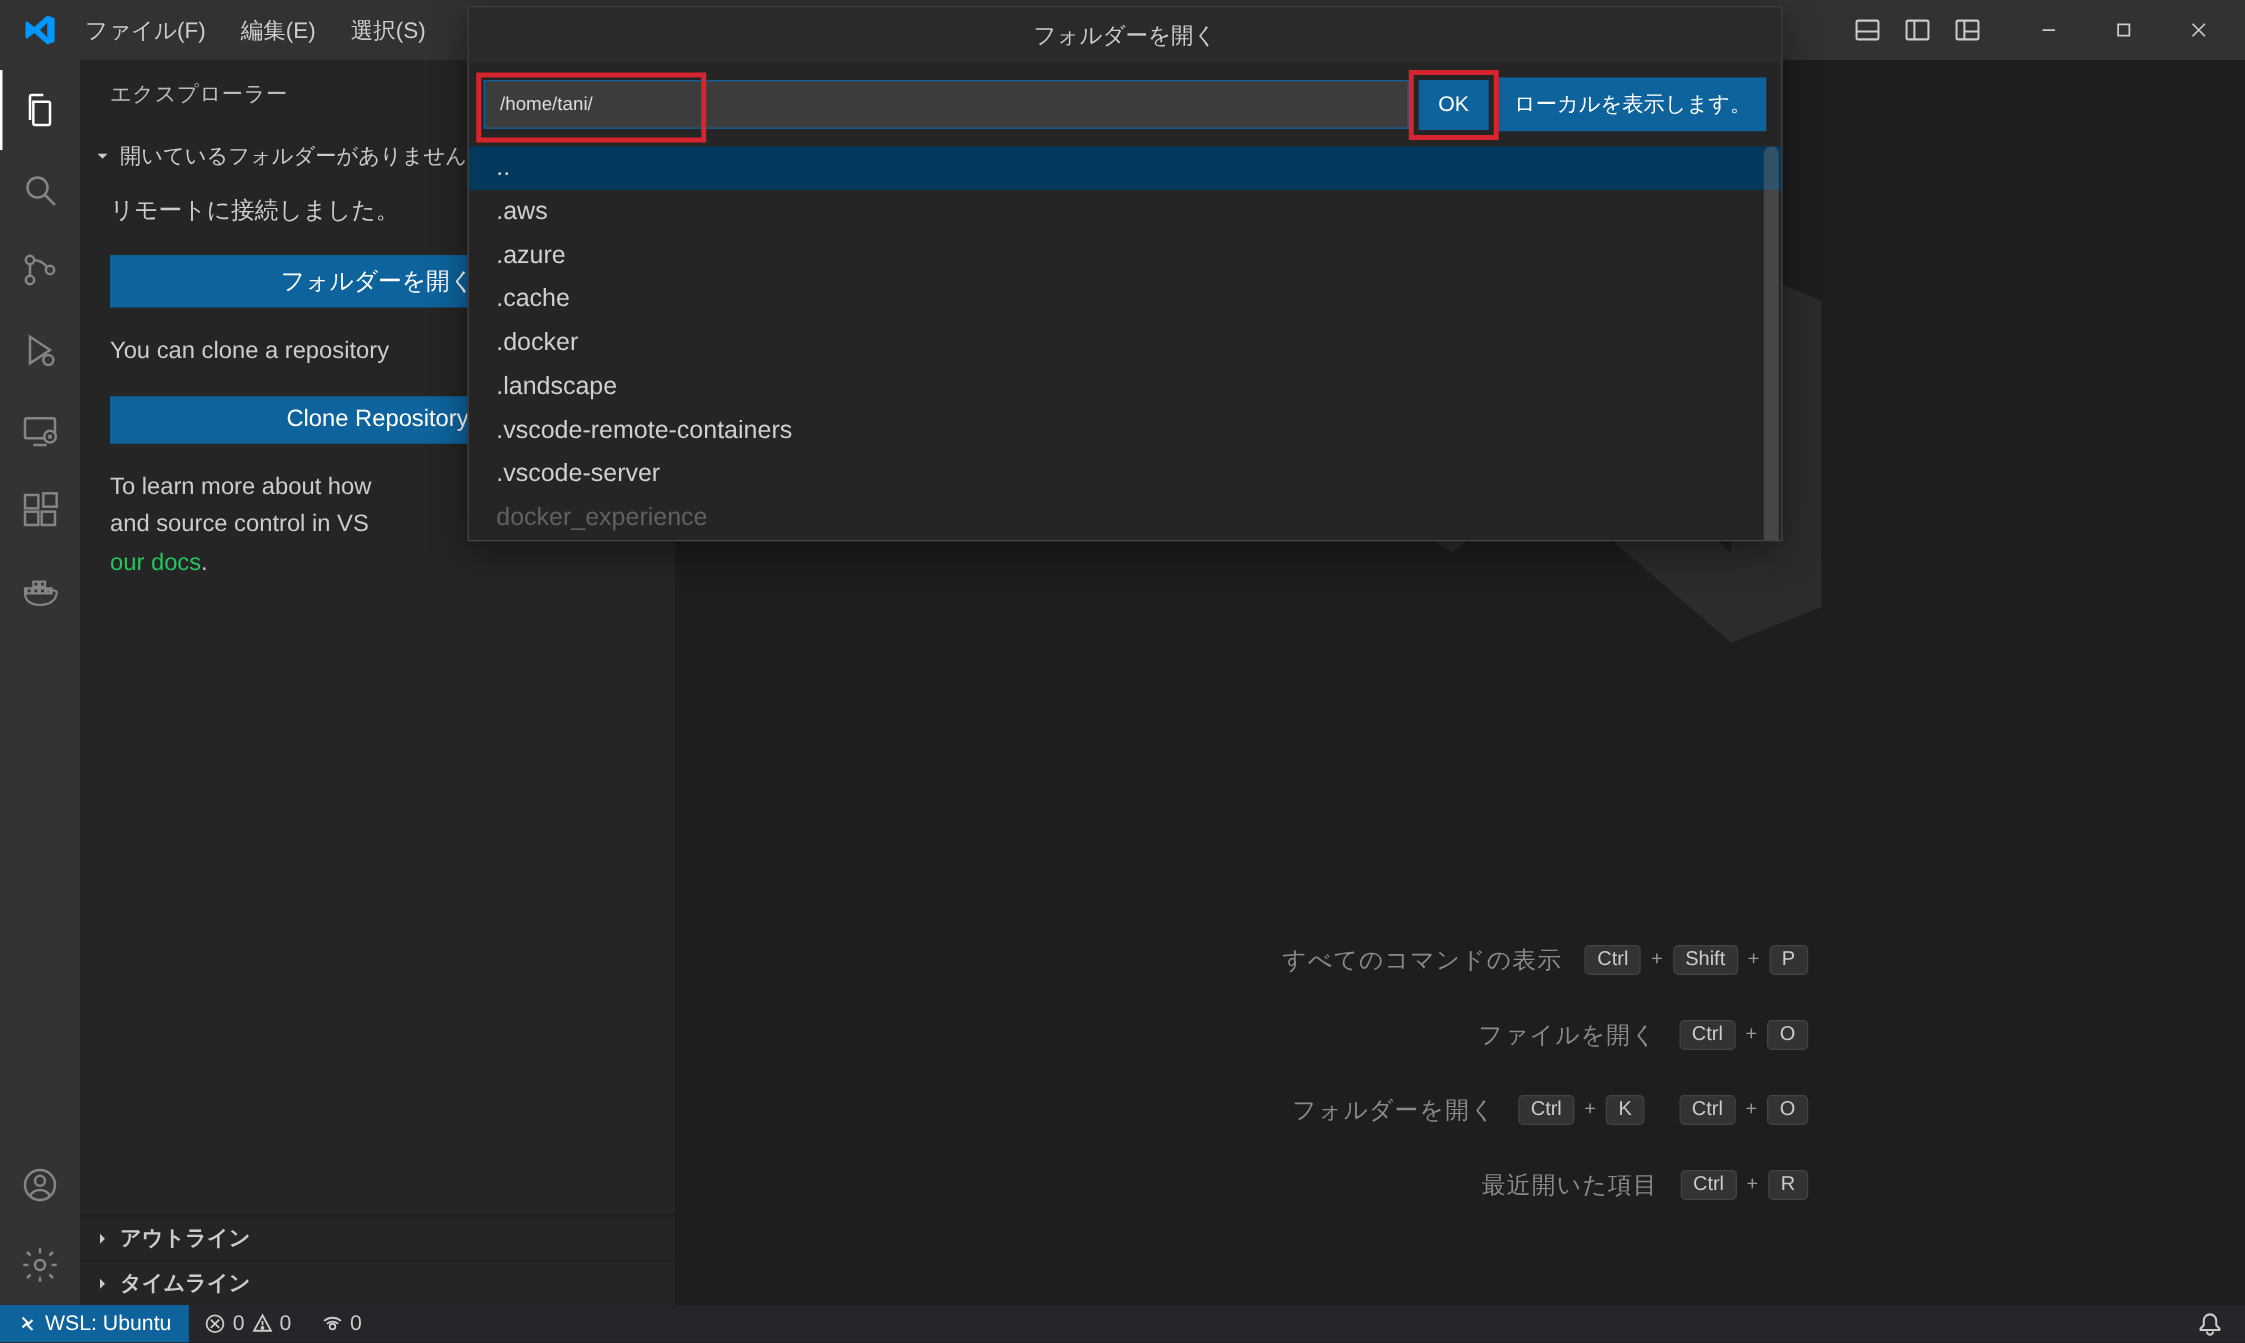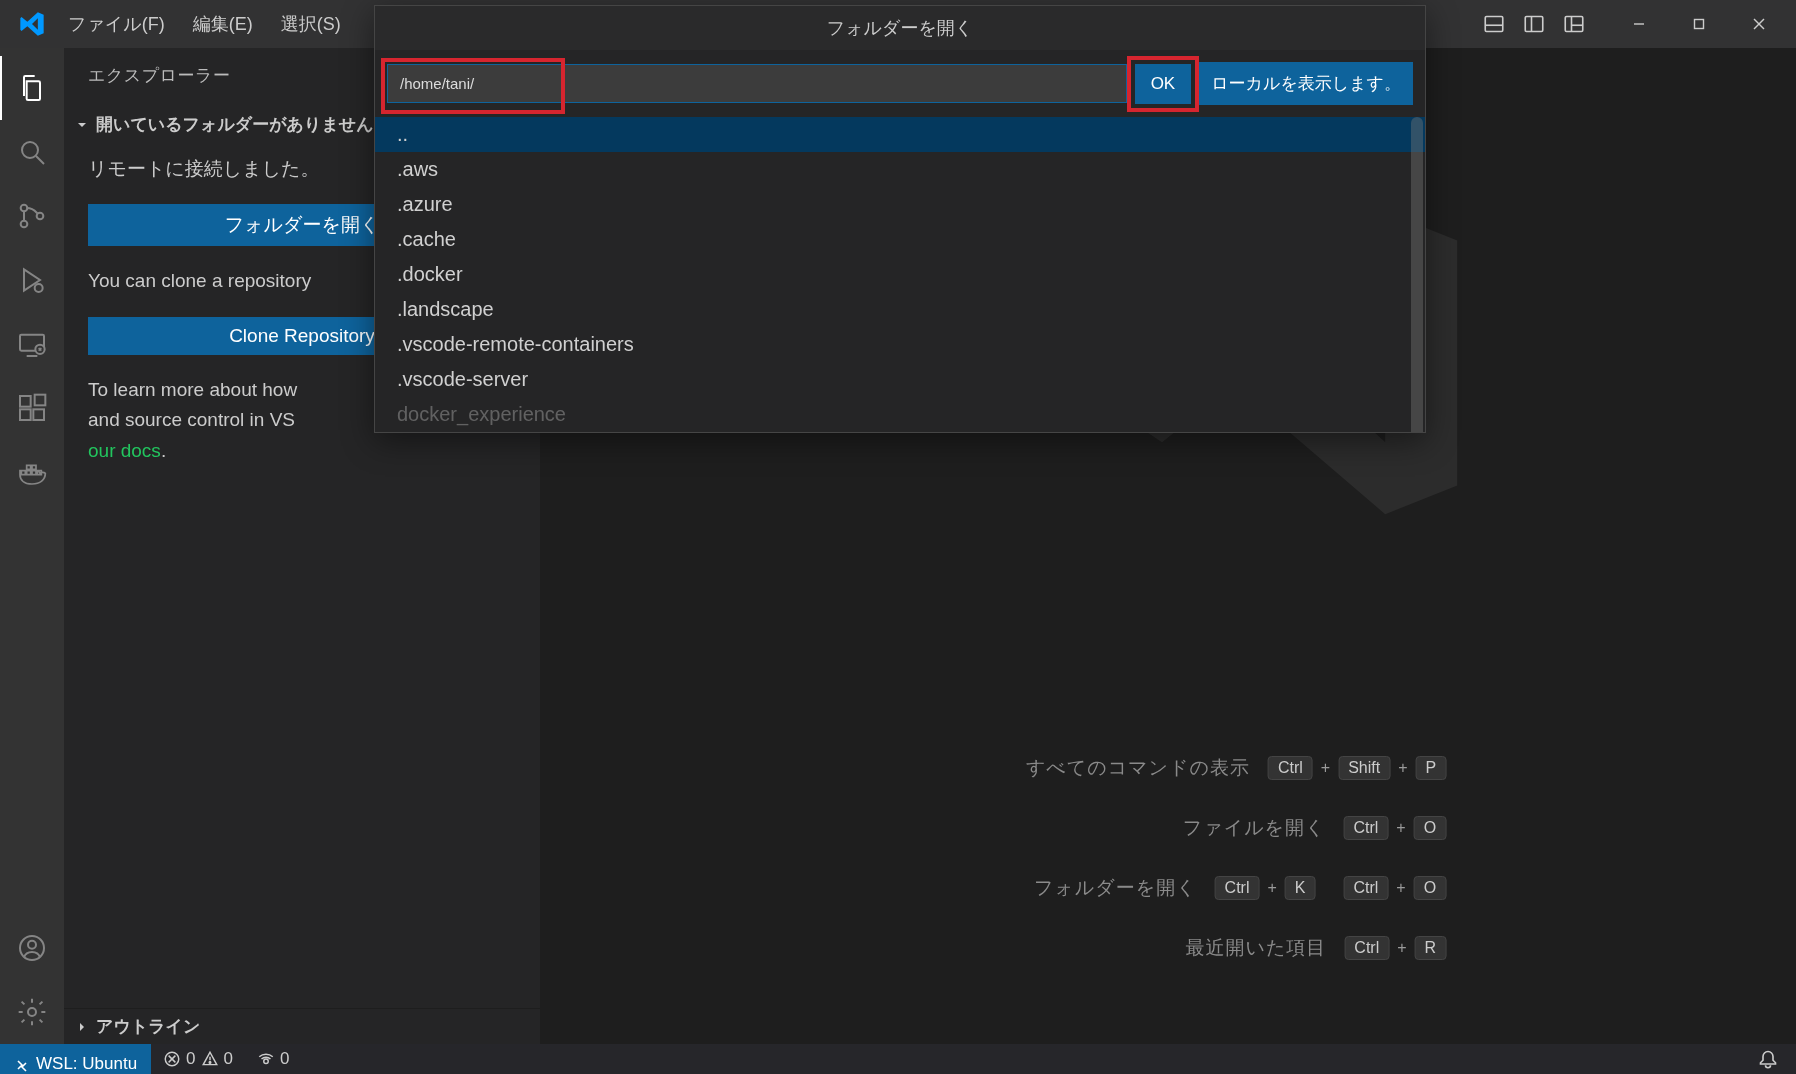--- a/index.html
+++ b/index.html
@@ -20,21 +20,21 @@
 .activitybar { position: absolute; left: 0; top: 48px; bottom: 30px; width: 64px; background: #333333; display: flex; flex-direction: column; align-items: center; padding-top: 8px; }
 .activitybar .act-item { width: 64px; height: 64px; display: flex; align-items: center; justify-content: center; color: #858585; cursor: pointer; position: relative; }
 .activitybar .act-item.active { color: #ffffff; }
 .activitybar .act-item.active::before { content: ""; position: absolute; left: 0; top: 0; bottom: 0; width: 2px; background: #ffffff; }
 .activitybar .act-spacer { flex: 1; }
 
 
 .sidebar { position: absolute; left: 64px; top: 48px; bottom: 30px; width: 476px; background: #252526; display: flex; flex-direction: column; padding-top: 8px; }
 .sidebar-title { padding: 8px 24px 18px 24px; color: #bbbbbb; font-size: 17px; letter-spacing: 0.5px; }
 .sidebar-section { padding: 4px 0; }
-.sidebar-section-header { display: flex; align-items: center; padding: 4px 10px; font-size: 17px; font-weight: 700; color: #cccccc; cursor: pointer; }
+.sidebar-section-header { display: flex; align-items: center; padding: 4px 10px; font-size: 17px; font-weight: 400; color: #cccccc; cursor: pointer; }
 .sidebar-section-header .chev { margin-right: 6px; }
 .sidebar-body { padding: 14px 24px; font-size: 19px; color: #cccccc; line-height: 1.6; }
 .sidebar-body .msg { margin-bottom: 20px; }
 .sidebar-body .btn-primary { width: 100%; background: #0e639c; color: #ffffff; border: none; padding: 8px 0; font-size: 19px; margin-bottom: 20px; cursor: pointer; }
 .sidebar-body .doc-link { color: #22c55e; cursor: pointer; }
 .sidebar-footer { margin-top: auto; }
 .sidebar-footer .sec { display: flex; align-items: center; padding: 6px 10px; font-size: 17px; font-weight: 700; color: #cccccc; cursor: pointer; border-top: 1px solid #1e1e1e; }
 .sidebar-footer .sec .chev { transform: rotate(-90deg); margin-right: 6px; }
 
 
@@ -58,21 +58,21 @@
 .ok-btn { background: #0e639c; color: #ffffff; border: none; padding: 10px 16px; font-size: 17px; cursor: pointer; }
 .red-box-ok { position: absolute; left: -8px; top: -8px; right: -8px; bottom: -8px; border: 4px solid #d6252f; pointer-events: none; }
 .local-btn { background: #0e639c; color: #ffffff; border: none; padding: 10px 12px; font-size: 17px; cursor: pointer; }
 .modal-list { max-height: 390px; overflow: hidden; position: relative; }
 .modal-list .item { padding: 6px 22px; font-size: 20px; color: #d0d0d0; cursor: pointer; }
 .modal-list .item.sel { background: #04395e; }
 .modal-scrollbar { position: absolute; right: 2px; top: 0; width: 12px; height: 370px; background: rgba(121,121,121,.4); border-radius: 6px; }
 
 
 .statusbar { position: absolute; left: 0; right: 0; bottom: 0; height: 30px; background: #26262a; display: flex; align-items: center; font-size: 17px; color: #cccccc; }
-.statusbar .remote { background: #0e639c; color: #ffffff; height: 100%; display: flex; align-items: flex-end; padding: 0 14px; gap: 6px; cursor: pointer; }
+.statusbar .remote { background: #0e639c; color: #ffffff; height: 100%; display: flex; align-items: center; padding: 0 14px; gap: 6px; cursor: pointer; }
 .statusbar .stat-item { display: flex; align-items: center; gap: 5px; padding: 0 12px; cursor: pointer; }
 .statusbar .bell { margin-left: auto; padding: 0 18px; cursor: pointer; }
 
 svg { display: block; }
 </style>
 </head>
 <body>
 
 <div class="titlebar">
   <div class="logo">
@@ -215,20 +215,28 @@
     </div>
   </div>
   <div class="sidebar-footer">
     <div class="sec">
       <span class="chev">
           <svg width="16" height="16" viewBox="0 0 16 16" fill="#ccc">
             <path d="M4 6l4 4 4-4z"></path>
           </svg>
         </span>
       <span>アウトライン</span>
+    </div>
+    <div class="sec">
+      <span class="chev">
+          <svg width="16" height="16" viewBox="0 0 16 16" fill="#ccc">
+            <path d="M4 6l4 4 4-4z"></path>
+          </svg>
+        </span>
+      <span>タイムライン</span>
     </div>
   </div>
 </div>
 
 <div class="editor">
   <div class="watermark">
     <svg viewBox="0 0 100 100" width="360" height="360">
         <path fill="#fff" d="M72 8l20 8v68l-20 8-42-36-20 16-6-4V32l6-4 20 16L72 8zm0 20L48 50l24 22V28z"></path>
       </svg>
   </div>

